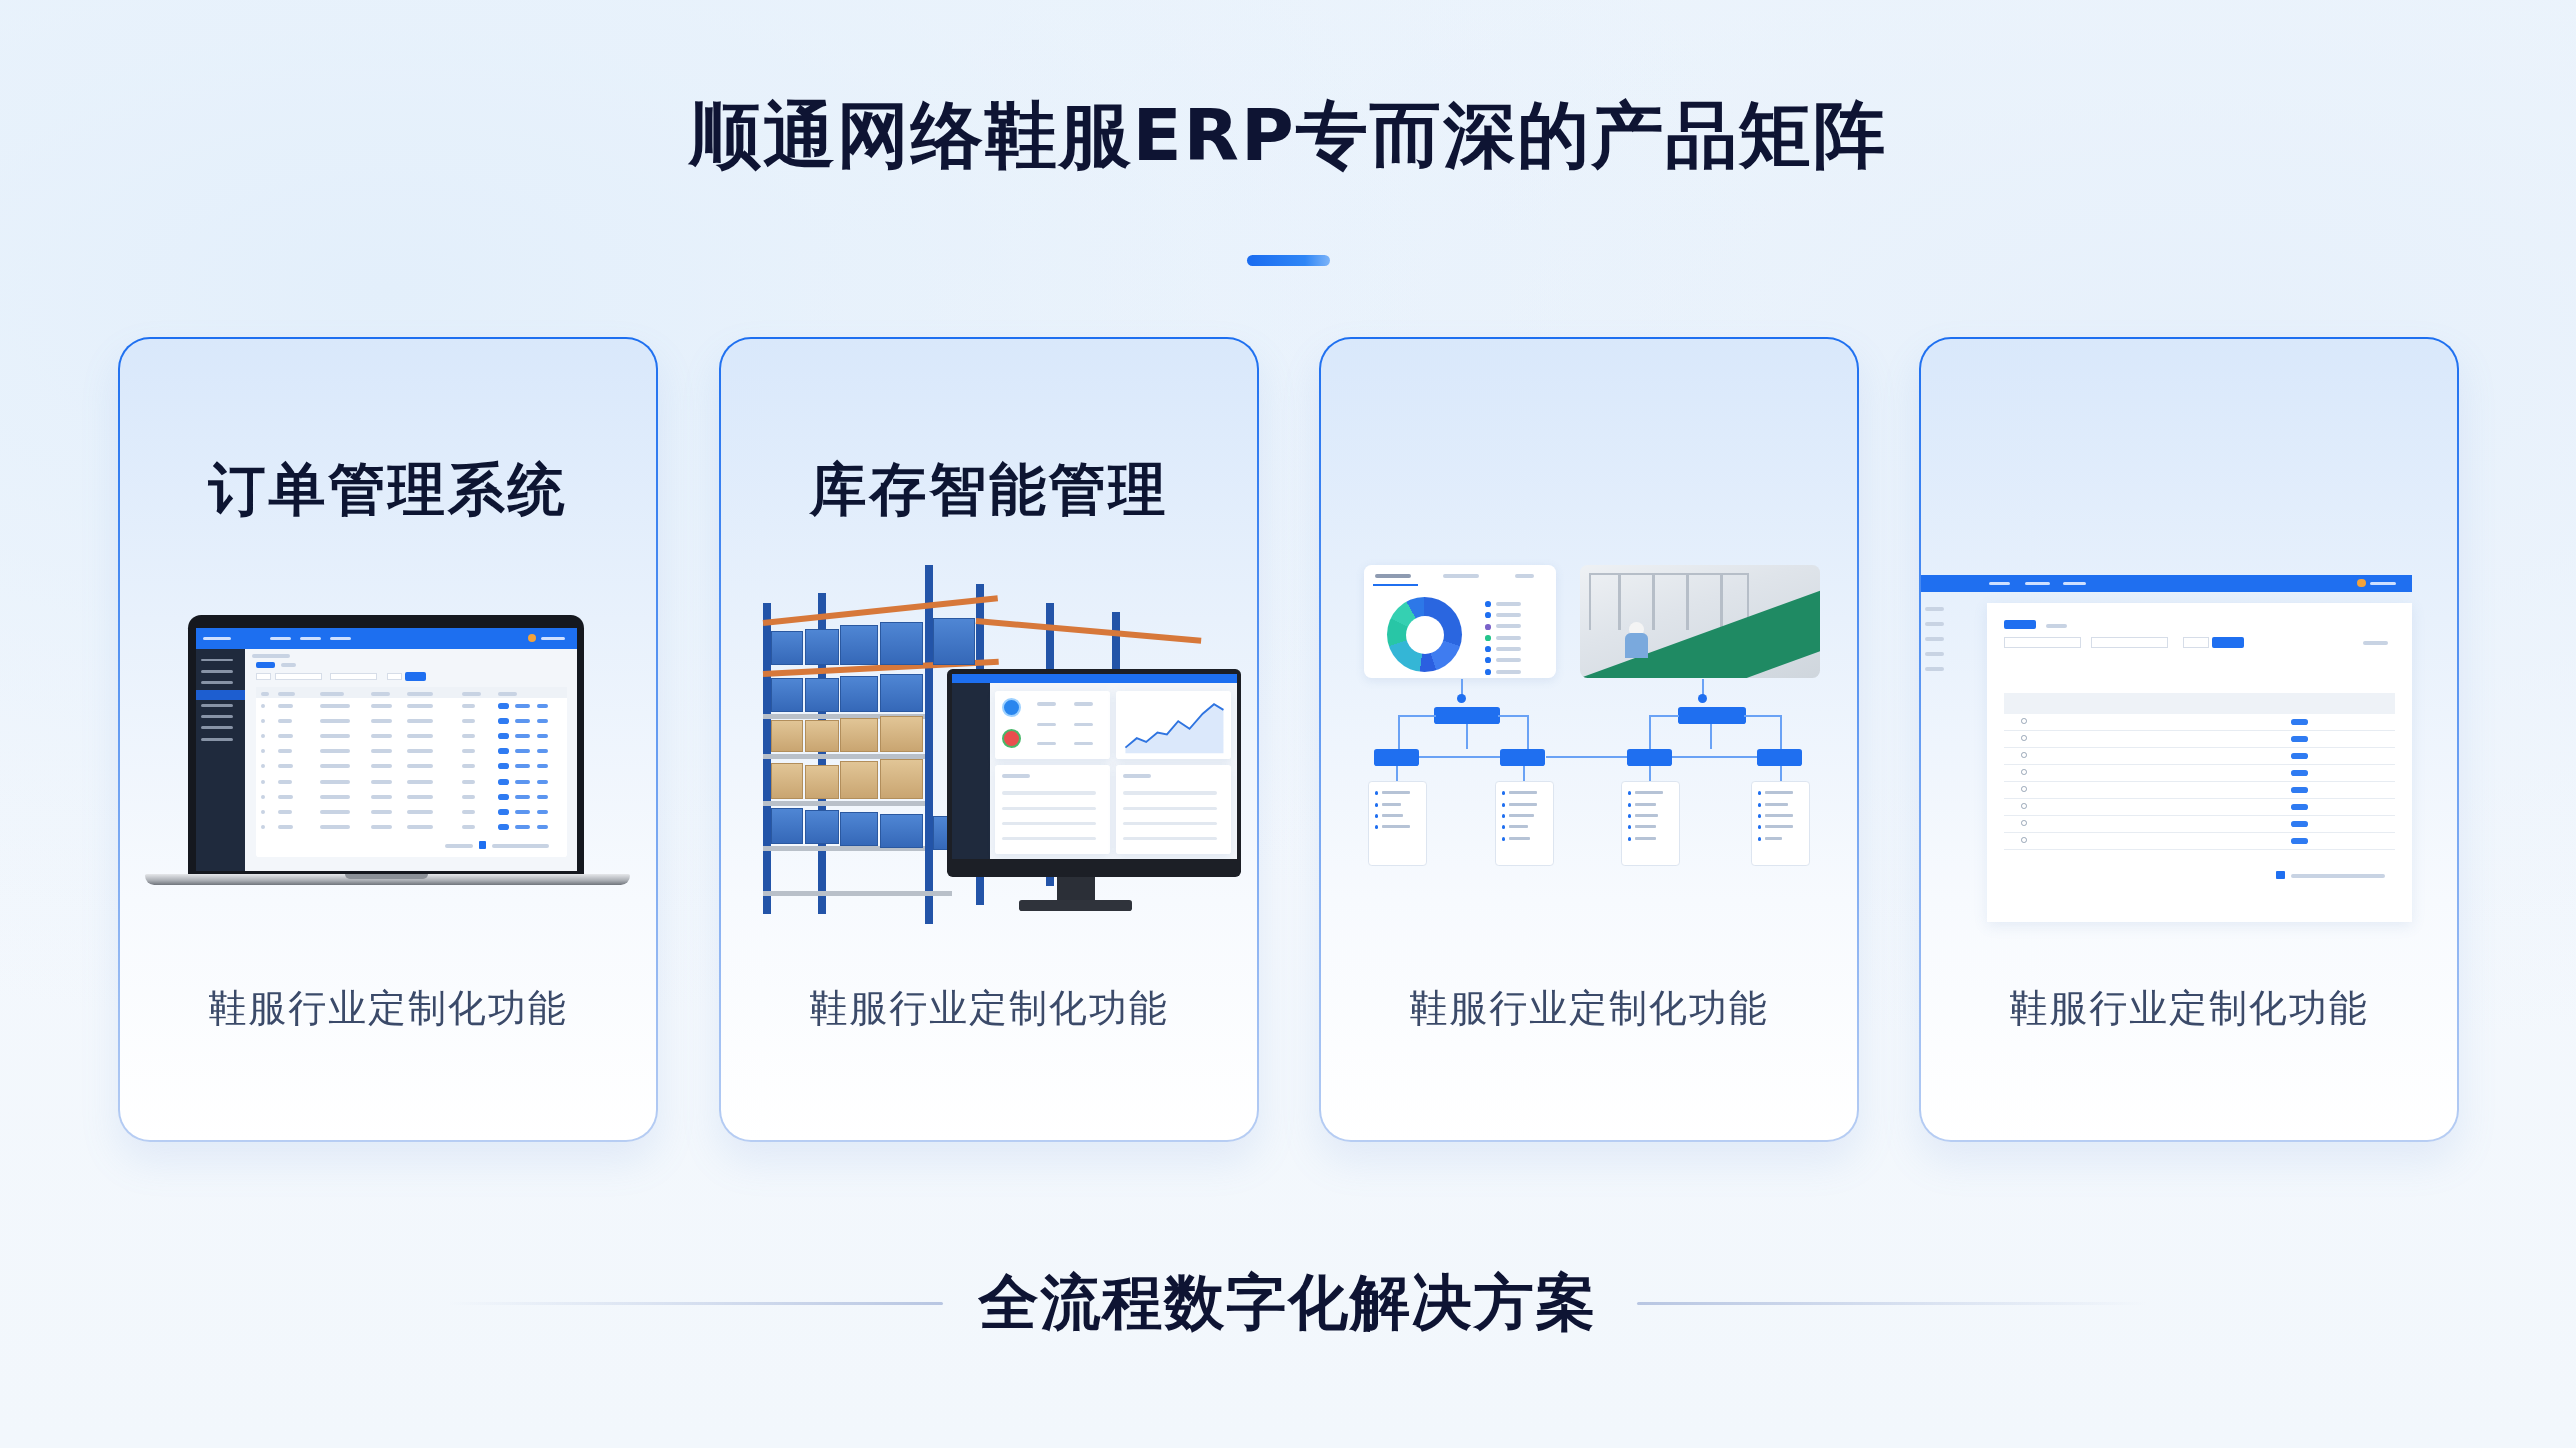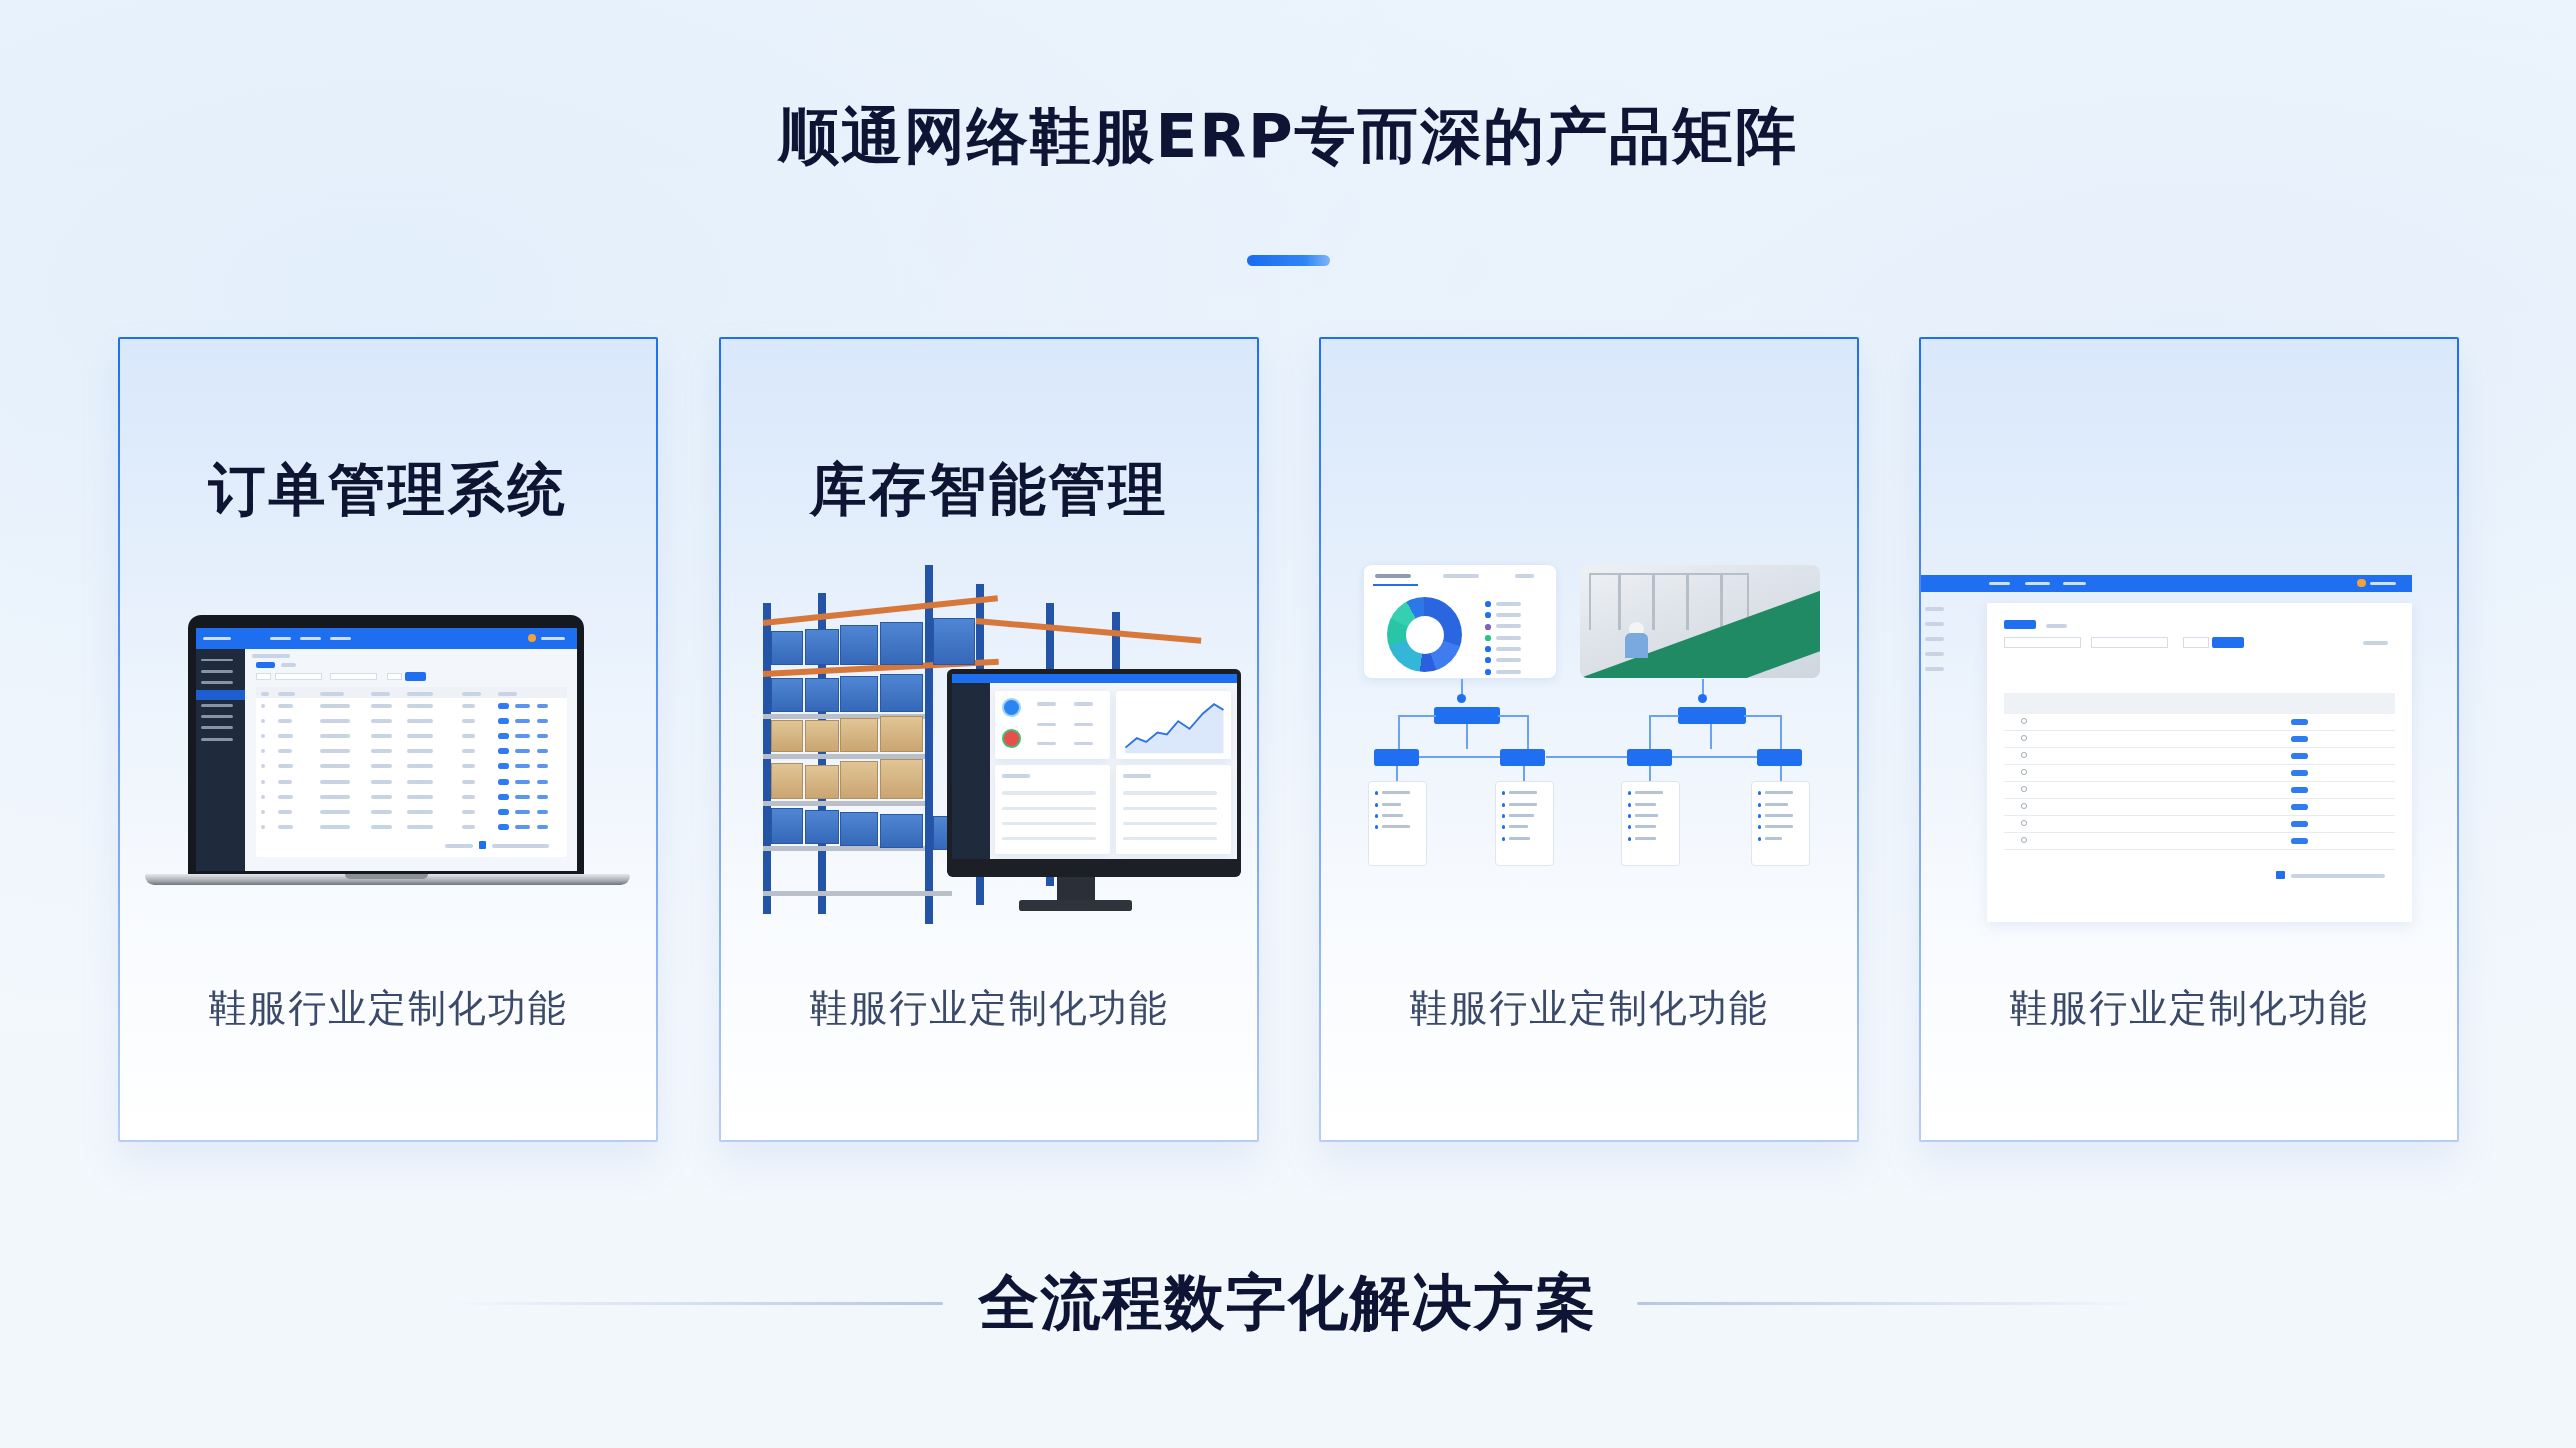--- a/index.html
+++ b/index.html
@@ -7,31 +7,31 @@
   body {
     position: relative;
     font-family: "DejaVu Sans", "Liberation Sans", sans-serif;
     background: radial-gradient(ellipse at 15% 20%, #e3effb 0%, rgba(227,239,251,0) 45%),
                 radial-gradient(ellipse at 85% 25%, #e6f0fb 0%, rgba(230,240,251,0) 45%),
                 linear-gradient(180deg, #eef5fc 0%, #f4f8fd 50%, #f2f7fc 100%);
   }
   .main-title {
     position: absolute; left: 0; right: 0; top: 74px;
     text-align: center;
-    font-size: 61px; font-weight: bold; color: #0e1433;
+    font-size: 72px; font-weight: bold; color: #0e1433;
     letter-spacing: 1.9px; line-height: 123px;
   }
   .title-divider {
     position: absolute; left: 1247px; top: 255px; width: 83px; height: 11.3px;
     border-radius: 5.7px;
     background: linear-gradient(90deg, #1a6cf0 0%, #2f86f6 70%, #7db4f8 100%);
   }
   .card {
     position: absolute; top: 337px; width: 540px; height: 805px;
-    border-radius: 2px;
+    border-radius: 32px;
     border: 2.8px solid transparent;
     background:
       linear-gradient(180deg, #d9e8fb 0%, #e8f1fc 35%, #f7fafe 70%, #ffffff 100%) padding-box,
       linear-gradient(180deg, #1d6ff0 0%, #5d97f2 45%, #b7cdf3 100%) border-box;
     box-shadow: 0 19px 38px rgba(120,160,220,0.15);
   }
   .card-title {
     position: absolute; left: 0; right: 0; top: 113px;
     text-align: center; font-size: 57px; font-weight: bold; color: #0d1532;
     letter-spacing: 2.8px;

